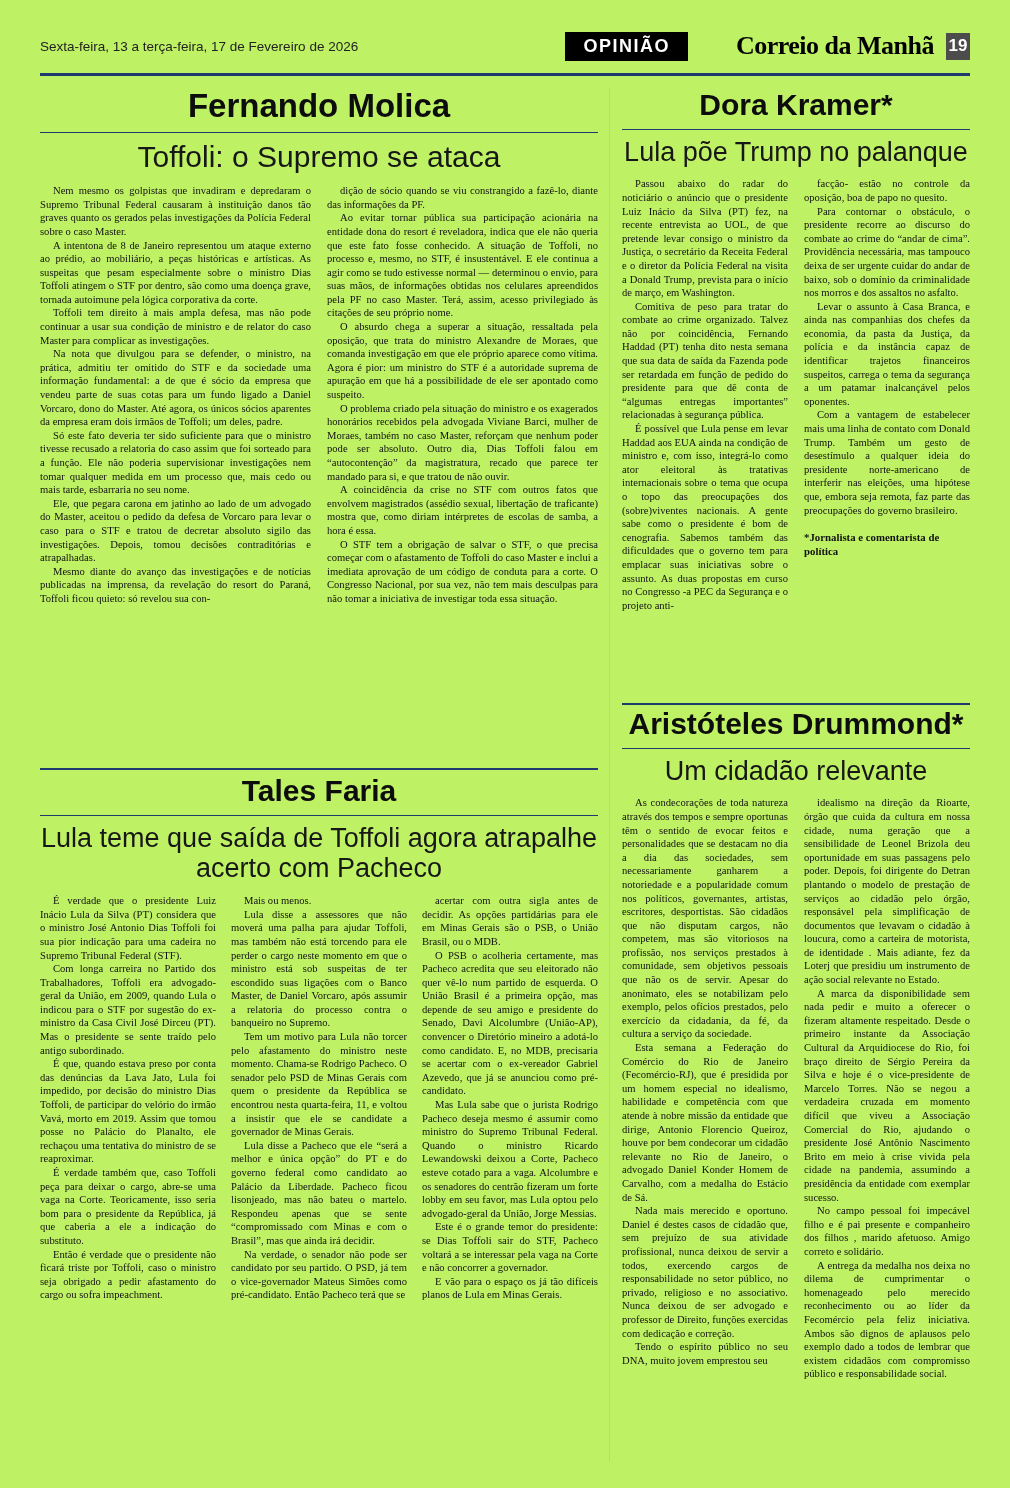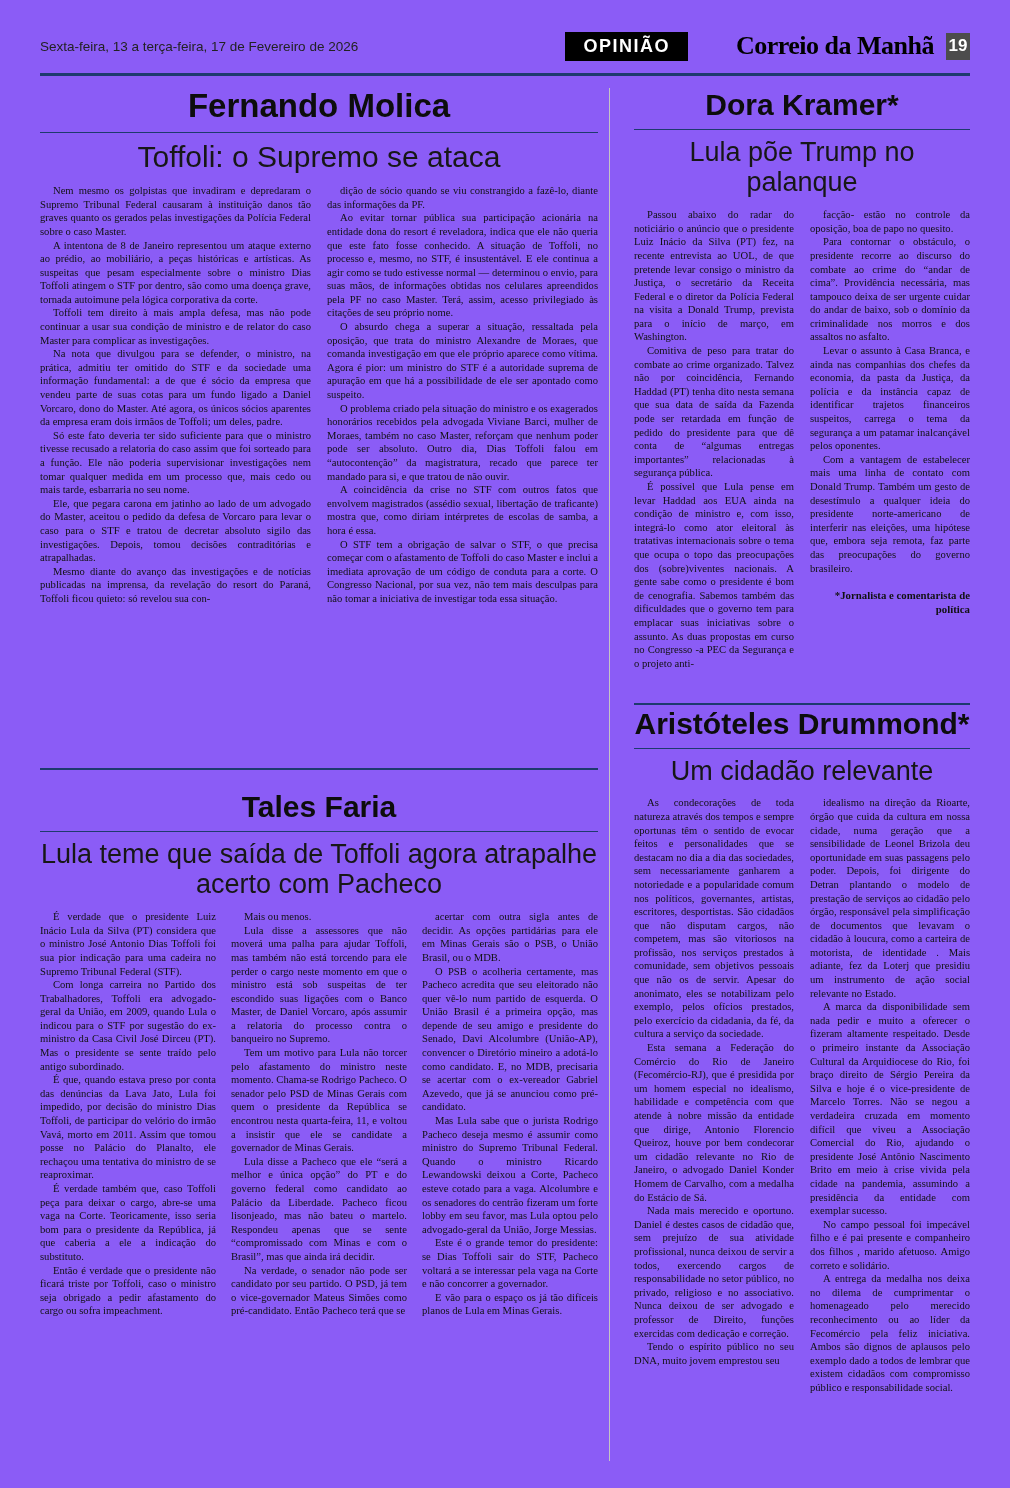--- a/index.html
+++ b/index.html
@@ -1,20 +1,20 @@
 <!DOCTYPE html>
 <html><head>
 <meta charset="utf-8">
 <style>
   html,body { margin:0; padding:0; background:#d9d9d9; }
   .page {
     position:relative;
     width:1010px; height:1488px;
     margin:0 auto;
-    background:#8b5cf6;
+    background:#bef264;
     box-sizing:border-box;
     padding:26px 40px 28px 40px;
     font-family:"Liberation Serif", serif;
     color:#111;
     overflow:hidden;
   }
 
   
   .topbar { display:flex; align-items:center; height:40px; }
   .edition-date {
@@ -42,33 +42,33 @@
     font-weight:bold; font-size:17px;
     display:flex; align-items:center; justify-content:center;
   }
   .main-rule { border-top:3px solid #1e3a6e; margin:7px 0 12px 0; }
 
   
   .content {
     position:relative;
     display:grid;
     grid-template-columns:558px 1fr;
-    column-gap:36px;
+    column-gap:24px;
     height:1373px;
   }
   .v-divider {
     position:absolute; left:569px; top:0; bottom:0;
     width:1px; background:#c4c4c4;
   }
   .col-left, .col-right { min-width:0; }
 
   
   .article { box-sizing:border-box; overflow:hidden; }
   .article.molica   { height:680px; }
-  .article.faria    { height:693px; border-top:2px solid #1e3a6e; padding-top:20px; }
+  .article.faria    { height:693px; border-top:2px solid #1e3a6e; padding-top:4px; }
   .article.kramer   { height:615px; }
   .article.drummond { height:758px; border-top:2px solid #1e3a6e; padding-top:2px; }
 
   .author {
     margin:0; text-align:center;
     font-family:"Liberation Sans", sans-serif;
     font-weight:bold; color:#0d0d0d;
     line-height:1.12;
   }
   .author-xl  { font-size:33px; }
@@ -90,21 +90,20 @@
   .bodycol { flex:1; min-width:0; }
   .para {
     margin:0;
     font-size:10.6px; line-height:13.6px;
     text-align:justify;
     text-indent:13px;
   }
   .signature {
     margin-top:14px;
     font-weight:bold; font-size:10.8px; line-height:13.5px;
-    text-align:right;
   }
 </style>
 </head>
 <body>
 
 <div class="page">
 
   <header class="topbar">
     <div class="edition-date">Sexta-feira, 13 a terça-feira, 17 de Fevereiro de 2026</div>
     <div class="section-badge">OPINIÃO</div>
@@ -145,21 +144,21 @@
       </article>
 
       <article class="article faria">
         <h1 class="author author-lg">Tales Faria</h1>
         <div class="rule-thin"></div>
         <h2 class="title title-md">Lula teme que saída de Toffoli agora atrapalhe acerto com Pacheco</h2>
         <div class="cols cols-3">
           <div class="bodycol">
               <p class="para">É verdade que o presidente Luiz Inácio Lula da Silva (PT) considera que o ministro José Antonio Dias Toffoli foi sua pior indicação para uma cadeira no Supremo Tribunal Federal (STF).</p>
               <p class="para">Com longa carreira no Partido dos Trabalhadores, Toffoli era advogado-geral da União, em 2009, quando Lula o indicou para o STF por sugestão do ex-ministro da Casa Civil José Dirceu (PT). Mas o presidente se sente traído pelo antigo subordinado.</p>
-              <p class="para">É que, quando estava preso por conta das denúncias da Lava Jato, Lula foi impedido, por decisão do ministro Dias Toffoli, de participar do velório do irmão Vavá, morto em 2011. Assim que tomou posse no Palácio do Planalto, ele rechaçou uma tentativa do ministro de se reaproximar.</p>
+              <p class="para">É que, quando estava preso por conta das denúncias da Lava Jato, Lula foi impedido, por decisão do ministro Dias Toffoli, de participar do velório do irmão Vavá, morto em 2019. Assim que tomou posse no Palácio do Planalto, ele rechaçou uma tentativa do ministro de se reaproximar.</p>
               <p class="para">É verdade também que, caso Toffoli peça para deixar o cargo, abre-se uma vaga na Corte. Teoricamente, isso seria bom para o presidente da República, já que caberia a ele a indicação do substituto.</p>
               <p class="para">Então é verdade que o presidente não ficará triste por Toffoli, caso o ministro seja obrigado a pedir afastamento do cargo ou sofra impeachment.</p>
             </div>
           <div class="bodycol">
               <p class="para">Mais ou menos.</p>
               <p class="para">Lula disse a assessores que não moverá uma palha para ajudar Toffoli, mas também não está torcendo para ele perder o cargo neste momento em que o ministro está sob suspeitas de ter escondido suas ligações com o Banco Master, de Daniel Vorcaro, após assumir a relatoria do processo contra o banqueiro no Supremo.</p>
               <p class="para">Tem um motivo para Lula não torcer pelo afastamento do ministro neste momento. Chama-se Rodrigo Pacheco. O senador pelo PSD de Minas Gerais com quem o presidente da República se encontrou nesta quarta-feira, 11, e voltou a insistir que ele se candidate a governador de Minas Gerais.</p>
               <p class="para">Lula disse a Pacheco que ele “será a melhor e única opção” do PT e do governo federal como candidato ao Palácio da Liberdade. Pacheco ficou lisonjeado, mas não bateu o martelo. Respondeu apenas que se sente “compromissado com Minas e com o Brasil”, mas que ainda irá decidir.</p>
               <p class="para">Na verdade, o senador não pode ser candidato por seu partido. O PSD, já tem o vice-governador Mateus Simões como pré-candidato. Então Pacheco terá que se</p>
             </div>

